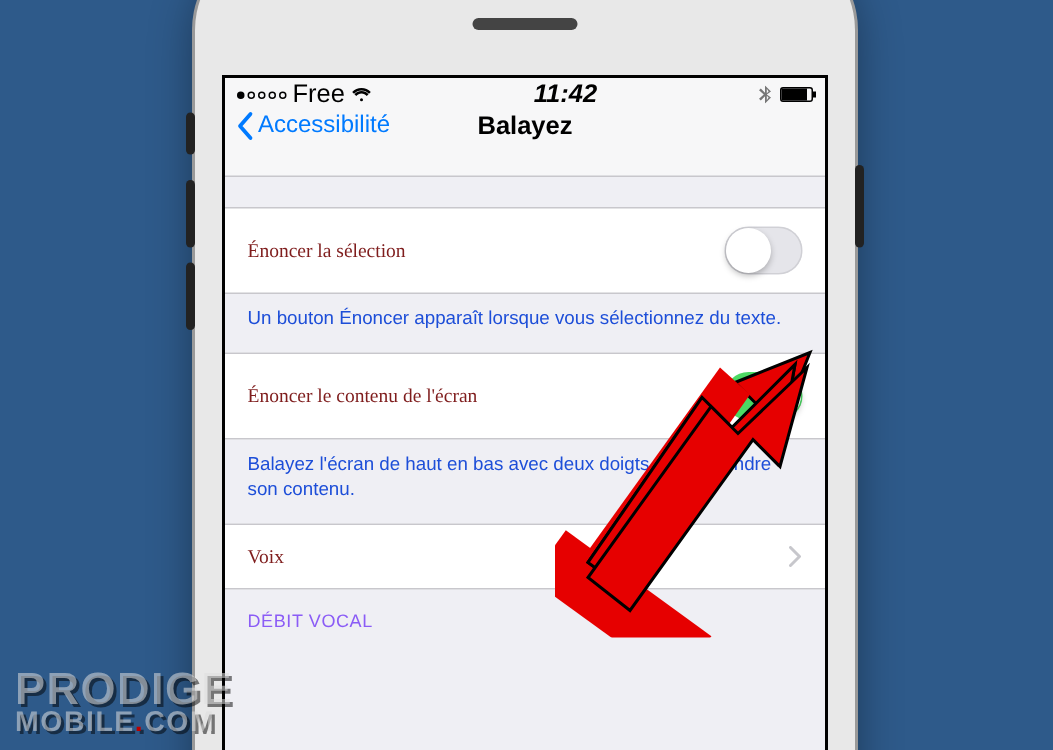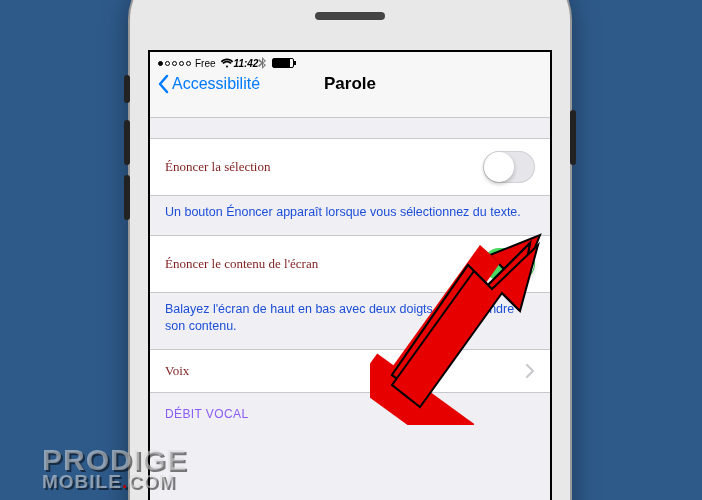--- a/index.html
+++ b/index.html
@@ -41,22 +41,23 @@
     top: 90px; left: 18px; right: 18px; bottom: 90px;
     background: #efeff4;
     border: 2px solid #000;
     overflow: hidden;
   }
   .status-bar {
     height: 22px;
     background: #f7f7f8;
     display: flex;
     align-items: center;
+    justify-content: space-between;
     padding: 0 8px;
-    font-size: 10px;
+    font-size: 17px;
     color: #000;
   }
   .status-left { display: flex; align-items: center; gap: 4px; }
   .signal-dots { display: flex; gap: 2px; }
   .signal-dots span {
     width: 5px; height: 5px; border-radius: 50%;
     border: 1px solid #000;
   }
   .signal-dots span.filled { background: #000; }
   .status-right { display: flex; align-items: center; gap: 6px; }
@@ -137,21 +138,20 @@
   .watermark {
     position: absolute;
     left: 10px; bottom: 10px;
     font-family: Impact, "Arial Black", sans-serif;
     font-weight: 900;
     font-size: 30px;
     color: rgba(220,220,220,.55);
     letter-spacing: 1px;
     text-shadow: 2px 2px 0 rgba(0,0,0,.5);
     line-height: .9;
-    margin-left: 32px;
   }
   .watermark .line2 { font-size: 19px; letter-spacing: 1px; }
   .watermark .dot { color: #b00; }
 </style>
 </head>
 <body>
 
 <div class="phone">
   <div class="side-btn mute"></div>
   <div class="side-btn vol1"></div>
@@ -187,21 +187,21 @@
       </div>
     </div>
 
     <div class="nav-bar">
       <div class="back-btn">
         <svg viewBox="0 0 12 20">
             <path d="M10 2L3 10l7 8" stroke="#007aff" stroke-width="2.5" fill="none" stroke-linecap="round" stroke-linejoin="round"></path>
           </svg>
         <span>Accessibilité</span>
       </div>
-      <div class="nav-title">Parole</div>
+      <div class="nav-title">Balayez</div>
     </div>
 
     <div class="content">
       <div class="gap"></div>
 
       <div class="cell">
         <span class="cell-label">Énoncer la sélection</span>
         <div class="toggle" id="tg1">
             <div class="knob"></div>
           </div>

